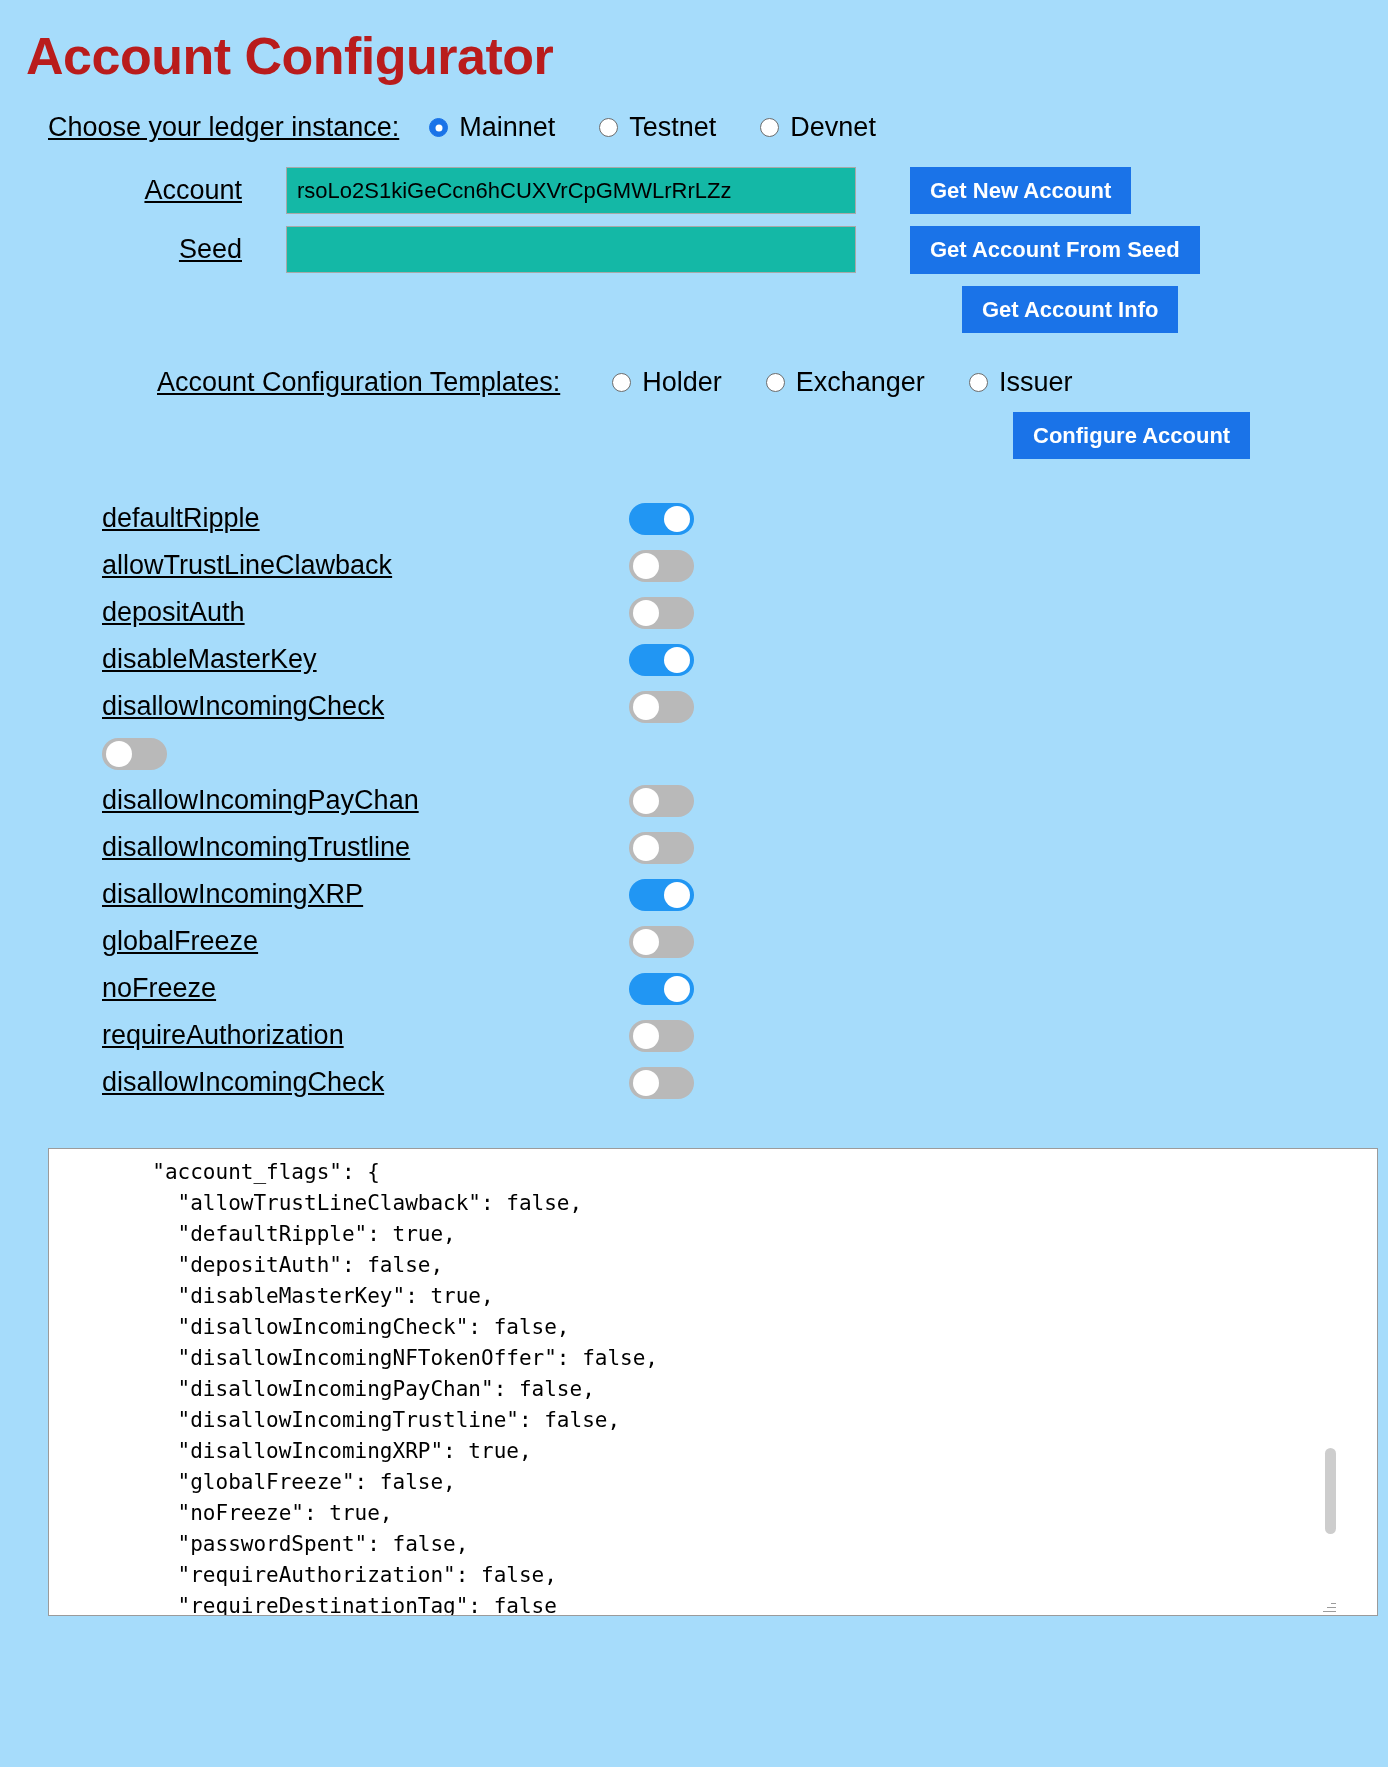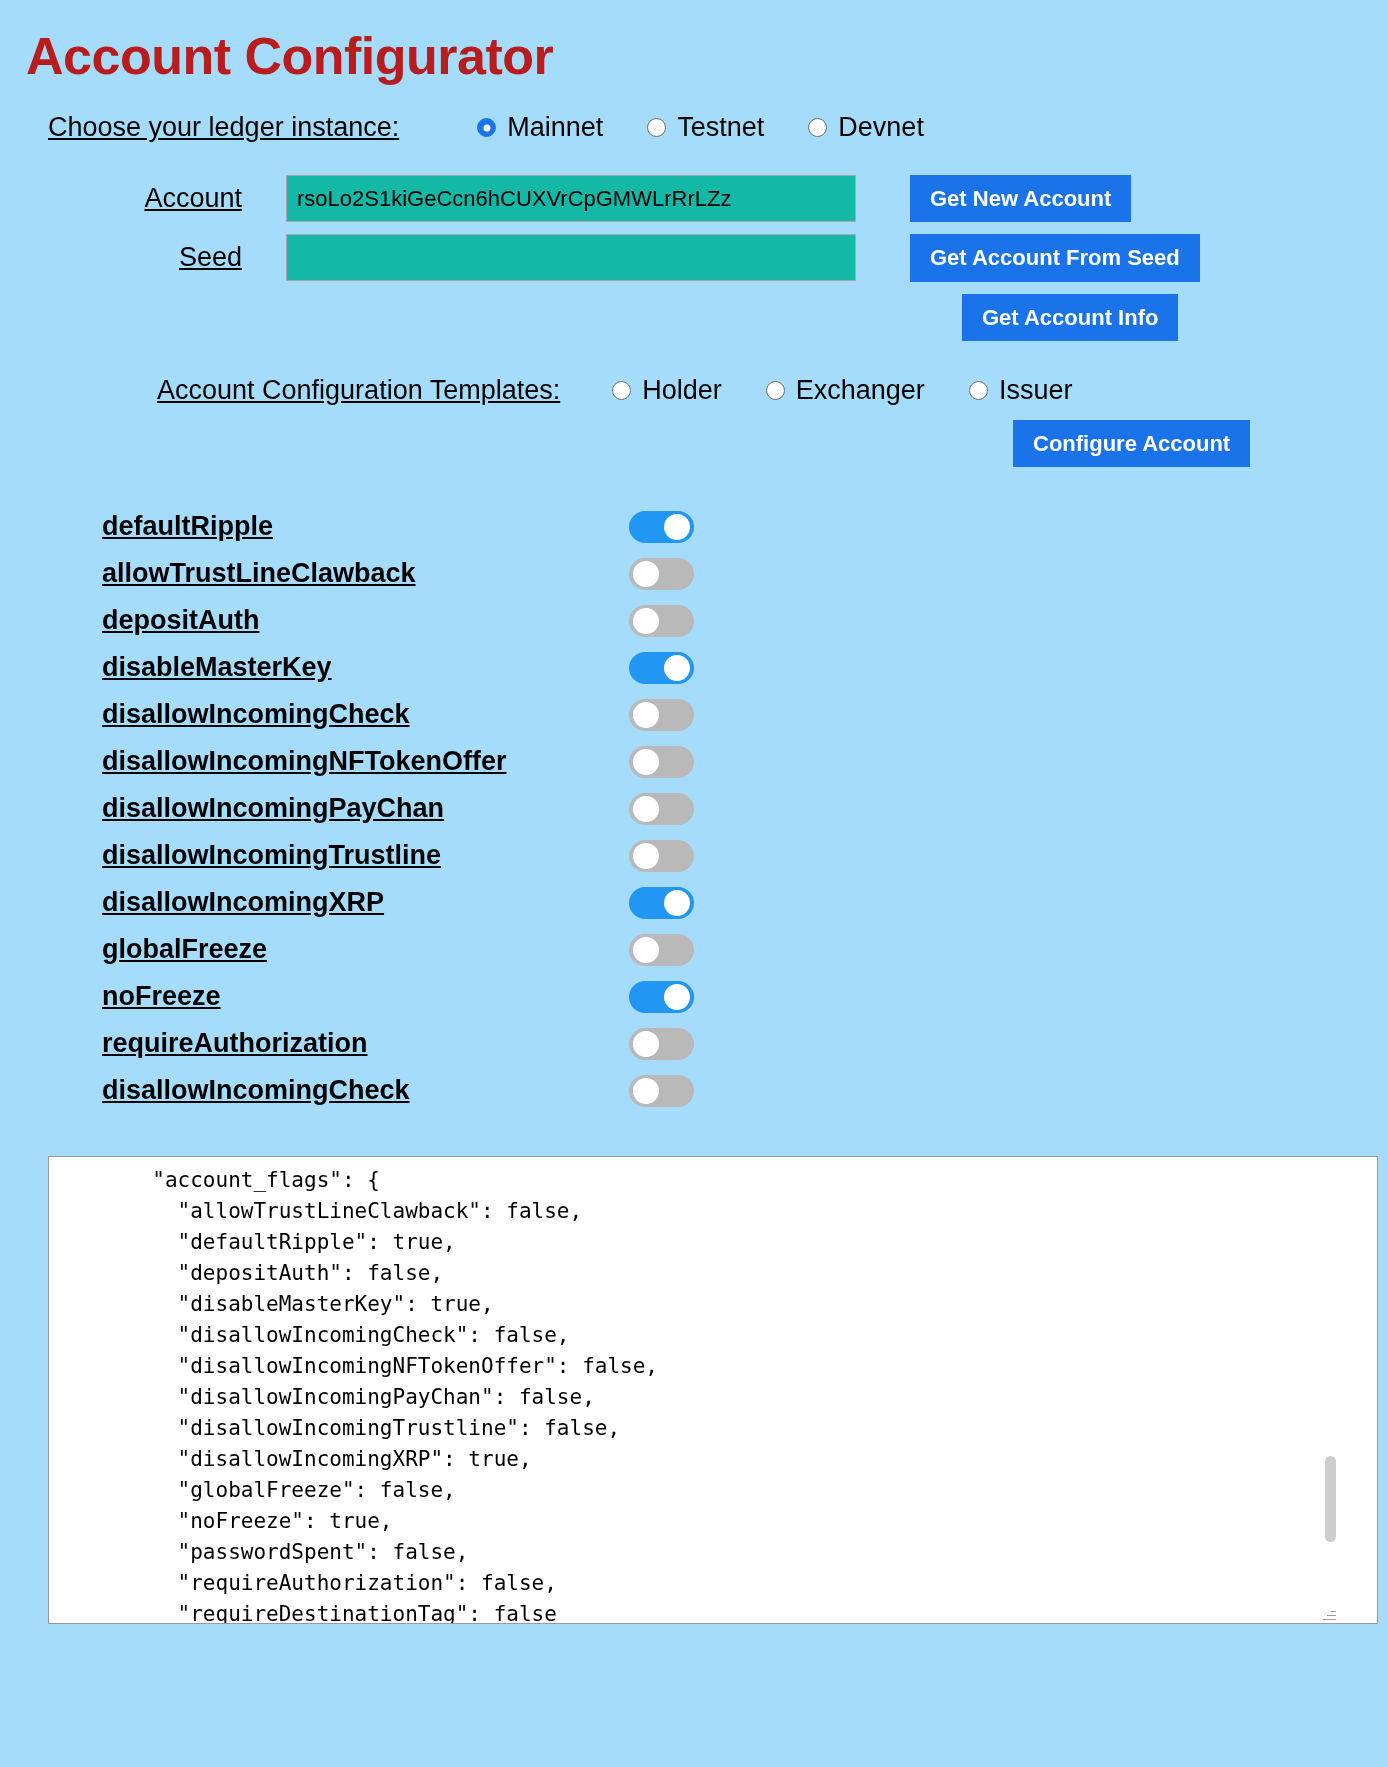--- a/index.html
+++ b/index.html
@@ -25,24 +25,23 @@
     letter-spacing: -0.5px;
     color: #b91c1c;
   }
   .u {
     text-decoration: underline;
   }
   
   .ledger-row {
     display: flex;
     align-items: flex-start;
-    margin: 0 0 32px 24px;
-    font-size: 27px;
-    color: #000;
-    gap: 48px;
+    margin: 0 0 24px 24px;
+    font-size: 27px;
+    color: #000;
   }
   .ledger-label {
     margin-right: 30px;
   }
   .radio-group {
     display: flex;
     align-items: center;
   }
   .radio-item {
     display: flex;
@@ -136,21 +135,20 @@
     margin-left: 0;
   }
   
   .flags {
     margin: 36px 0 0 78px;
   }
   .flag-row {
     display: flex;
     align-items: center;
     height: 47px;
-    font-weight: bold;
   }
   .flag-label {
     font-size: 27px;
     width: 527px;
     color: #000;
   }
   .toggle {
     width: 65px;
     height: 32px;
     border-radius: 16px;
@@ -310,21 +308,20 @@
           <span class="knob"></span>
         </span>
     </div>
     <div class="flag-row">
       <span class="flag-label u">disallowIncomingCheck</span>
       <span class="toggle">
           <span class="knob"></span>
         </span>
     </div>
     <div class="flag-row">
-      <span class="flag-label u">disallowIncomingNFTokenOffer</span>
       <span class="toggle">
           <span class="knob"></span>
         </span>
     </div>
     <div class="flag-row">
       <span class="flag-label u">disallowIncomingPayChan</span>
       <span class="toggle">
           <span class="knob"></span>
         </span>
     </div>

